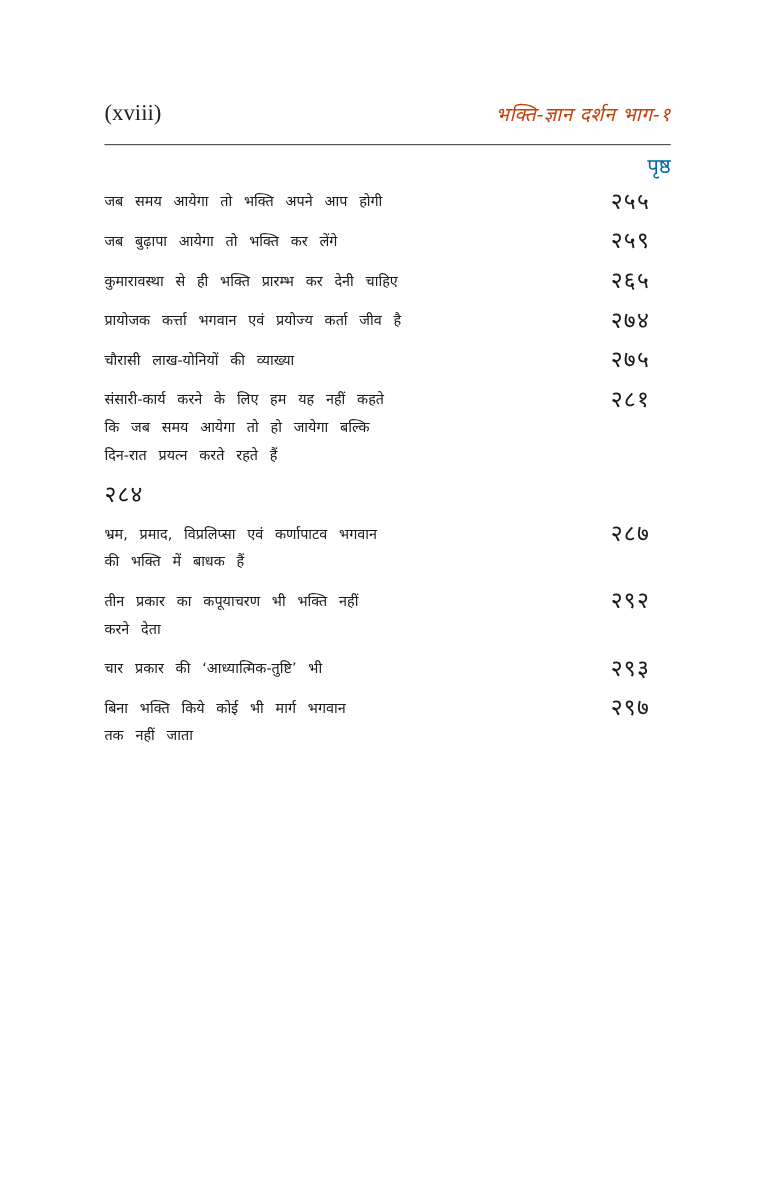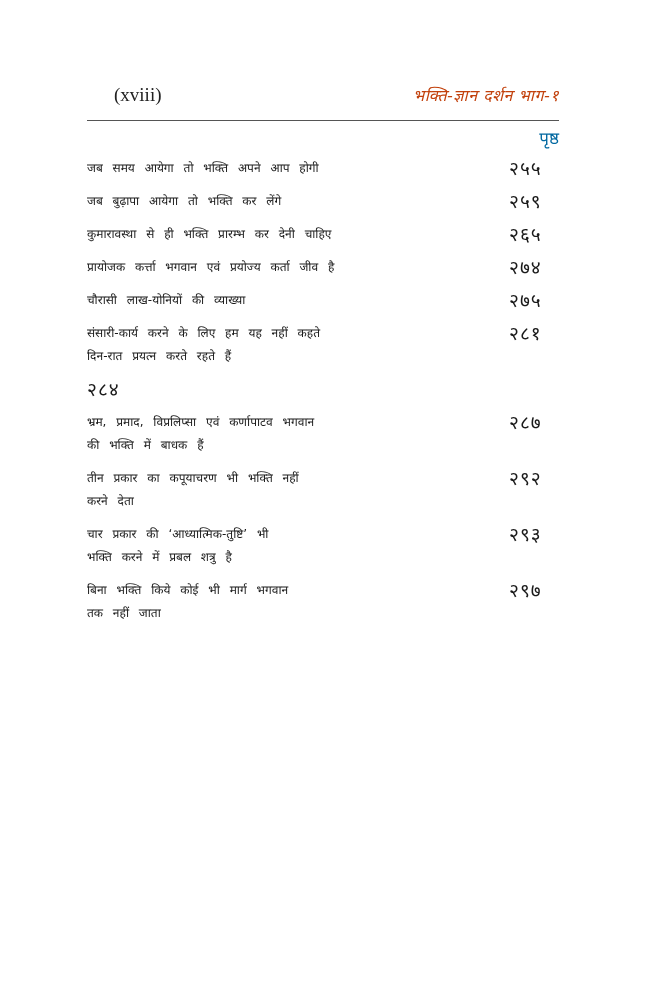--- a/index.html
+++ b/index.html
@@ -28,21 +28,20 @@
       width: 472px;
       height: 26px;
     }
     .folio {
       position: absolute;
       left: 0;
       top: 0;
       font-family: "Liberation Serif", "DejaVu Serif", serif;
       font-size: 19px;
       color: #222;
-      margin-left: 27px;
     }
     .book-title {
       position: absolute;
       right: 0;
       top: 0;
       font-family: "DejaVu Sans", sans-serif;
       font-style: italic;
       font-size: 16px;
       color: #c2410c;
       letter-spacing: 0.5px;
@@ -139,20 +138,21 @@
     </li>
     <li class="toc-entry">
       <div class="toc-title">
         <span>चौरासी लाख-योनियों की व्याख्या</span>
       </div>
       <div class="toc-page">२७५</div>
     </li>
     <li class="toc-entry">
       <div class="toc-title">
         <span>संसारी-कार्य करने के लिए हम यह नहीं कहते</span>
+        <span>कि जब समय आयेगा तो हो जायेगा बल्कि</span>
         <span>दिन-रात प्रयत्न करते रहते हैं</span>
       </div>
       <div class="toc-page">२८१</div>
     </li>
     <li class="toc-entry">
       <div class="toc-page">२८४</div>
     </li>
     <li class="toc-entry">
       <div class="toc-title">
         <span>भ्रम, प्रमाद, विप्रलिप्सा एवं कर्णापाटव भगवान</span>
@@ -163,21 +163,20 @@
     <li class="toc-entry">
       <div class="toc-title">
         <span>तीन प्रकार का कपूयाचरण भी भक्ति नहीं</span>
         <span>करने देता</span>
       </div>
       <div class="toc-page">२९२</div>
     </li>
     <li class="toc-entry">
       <div class="toc-title">
         <span>चार प्रकार की ‘आध्यात्मिक-तुष्टि’ भी</span>
-        <span>भक्ति करने में प्रबल शत्रु है</span>
       </div>
       <div class="toc-page">२९३</div>
     </li>
     <li class="toc-entry">
       <div class="toc-title">
         <span>बिना भक्ति किये कोई भी मार्ग भगवान</span>
         <span>तक नहीं जाता</span>
       </div>
       <div class="toc-page">२९७</div>
     </li>

